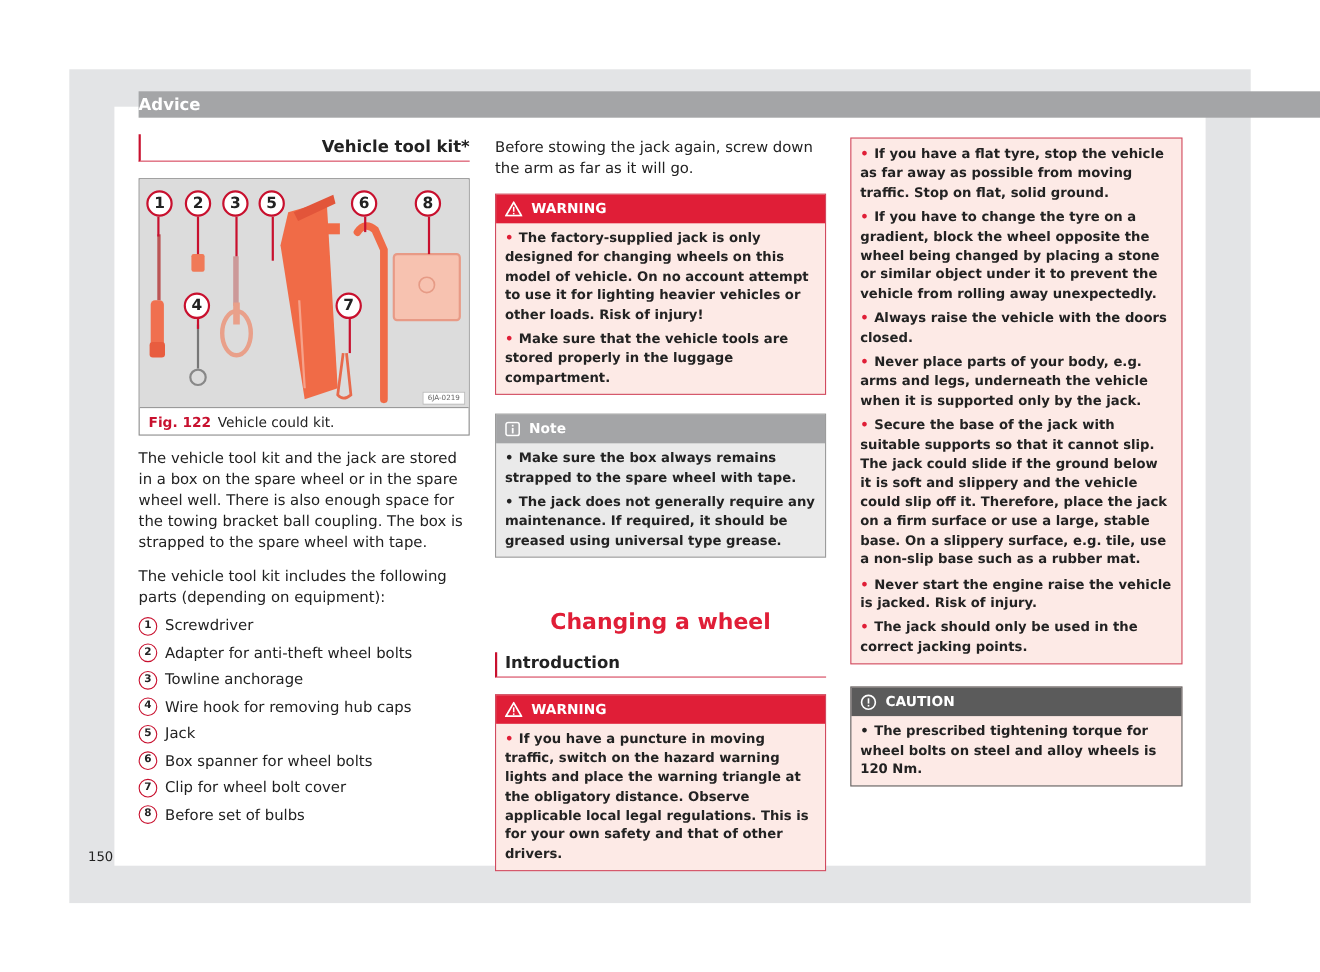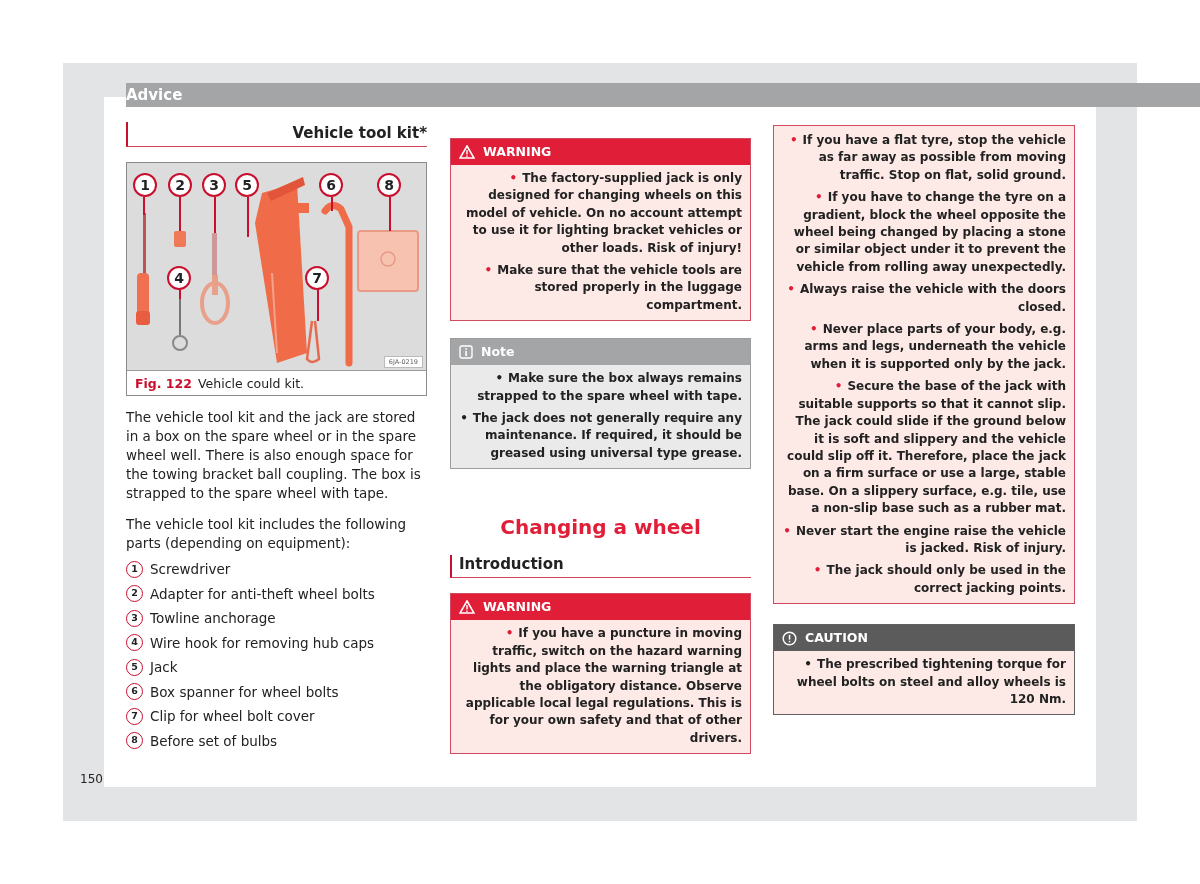--- a/index.html
+++ b/index.html
@@ -32,21 +32,21 @@
   .leader { position: absolute; width: 1.5px; background: #c8102e; }
 
   .para { font-size: 13.5px; line-height: 19px; color: #222; margin-top: 12px; }
   .list { list-style: none; margin-top: 4px; }
   .list li { font-size: 13.5px; line-height: 24.5px; display: flex; align-items: center; }
   .num-badge { display: inline-block; width: 17px; height: 17px; border-radius: 50%; border: 1.5px solid #c8102e;
     font-size: 9.5px; font-weight: bold; text-align: center; line-height: 14px; margin-right: 7px; color: #222; flex-shrink: 0; }
 
   .box { border: 1.5px solid #d14a5f; background: #fdeae6; margin-top: 14px; }
   .box-head { background: #e01e37; color: #fff; font-weight: bold; font-size: 12.5px; height: 26px; line-height: 26px; padding-left: 8px; display: flex; align-items: center; }
-  .box-body { padding: 5px 8px 6px 8px; text-align: right; }
+  .box-body { padding: 5px 8px 6px 8px; }
   .box-item { font-size: 12px; font-weight: bold; line-height: 17.4px; color: #222; margin-bottom: 5px; }
   .box-item:last-child { margin-bottom: 0; }
   .bullet { color: #e01e37; margin-right: 5px; }
   .head-icon { margin-right: 8px; display: inline-flex; align-items: center; }
 
   .note-box { border: 1.5px solid #9c9c9c; background: #eaeaea; margin-top: 17px; }
   .note-box .box-head { background: #a4a5a7; }
   .note-box .bullet { color: #222; }
 
   .caution-box { border: 1.5px solid #606060; background: #fdeae6; margin-top: 20px; }
@@ -158,34 +158,35 @@
     <li>
         <span class="num-badge">8</span>
         <span>Before set of bulbs</span>
       </li>
   </ul>
 </div>
 
 <div class="page-number">150</div>
 
 <div class="col col-mid">
+  <p class="para" style="margin-top:0;">Before stowing the jack again, screw down the arm as far as it will go.</p>
 
   <div class="box" style="margin-top:13px;">
     <div class="box-head">
       <span class="head-icon">
         <svg width="16" height="14" viewBox="0 0 16 14">
             <polygon points="8,1 15,13 1,13" fill="none" stroke="#fff" stroke-width="1.6"></polygon>
             <rect x="7.3" y="5" width="1.4" height="4.5" fill="#fff"></rect>
             <rect x="7.3" y="10.5" width="1.4" height="1.4" fill="#fff"></rect>
           </svg>
       </span>
       <span>WARNING</span>
     </div>
     <div class="box-body">
-      <p class="box-item"><span class="bullet">•</span><span>The factory-supplied jack is only designed for changing wheels on this model of vehicle. On no account attempt to use it for lighting bracket vehicles or other loads. Risk of injury!</span></p>
+      <p class="box-item"><span class="bullet">•</span><span>The factory-supplied jack is only designed for changing wheels on this model of vehicle. On no account attempt to use it for lighting heavier vehicles or other loads. Risk of injury!</span></p>
       <p class="box-item"><span class="bullet">•</span><span>Make sure that the vehicle tools are stored properly in the luggage compartment.</span></p>
     </div>
   </div>
 
   <div class="note-box">
     <div class="box-head">
       <span class="head-icon">
         <svg width="14" height="14" viewBox="0 0 14 14">
             <rect x="1" y="1" width="12" height="12" rx="2" fill="none" stroke="#fff" stroke-width="1.4"></rect>
             <rect x="6.3" y="6" width="1.6" height="5" fill="#fff"></rect>

